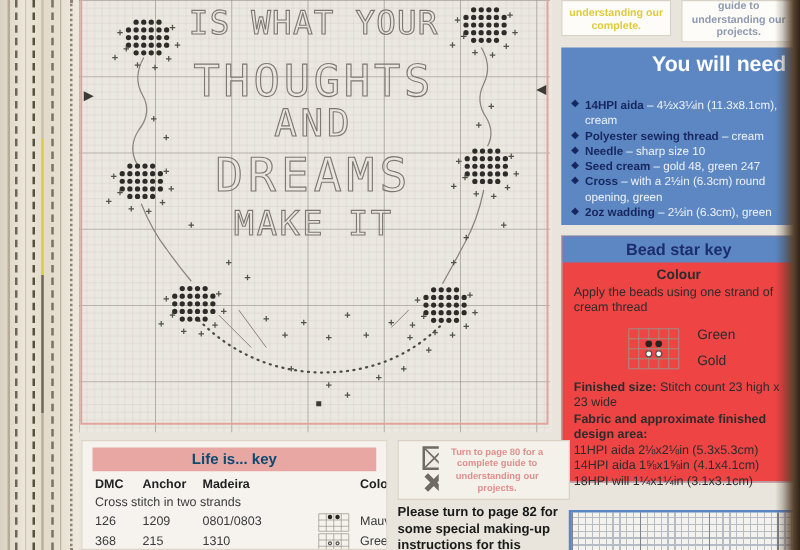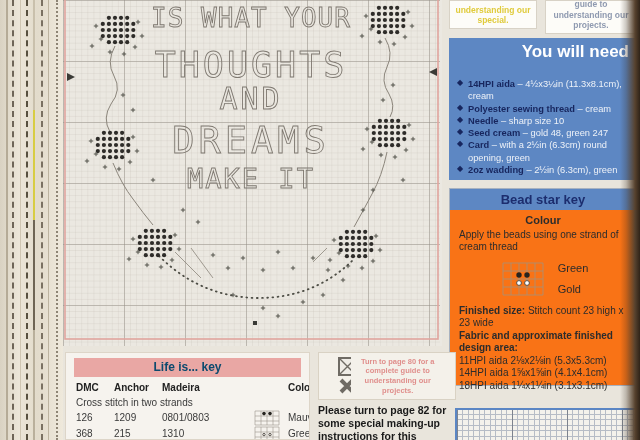--- a/index.html
+++ b/index.html
@@ -28,21 +28,21 @@
   .tb-blue{left:545px;top:0;width:92px;height:34px;color:#8f9ab0;}
 
   .ywn{position:absolute;left:449px;top:38px;width:188px;height:142px;background:#5d87c3;
     box-sizing:border-box;padding:4px 8px 4px 8px;color:#eef2f8;}
   .ywn-title{text-align:right;font-weight:bold;font-size:17px;color:#fff;margin-bottom:16px;}
   .ywn ul{list-style:none;margin:0;padding:0;font-size:9.3px;line-height:1.32;}
   .ywn li{position:relative;padding-left:11px;}
   .ywn .bullet{position:absolute;left:0;top:0;color:#17265e;font-size:8px;}
   .ywn b{color:#17265e;}
 
-  .bead{position:absolute;left:449px;top:188px;width:188px;height:198px;background:#f97316;
+  .bead{position:absolute;left:449px;top:188px;width:188px;height:198px;background:#ef4444;
     border:1px solid #a8b2c0;box-sizing:border-box;}
   .bead-title{height:21px;background:#5d87c3;color:#1c2d6e;font-weight:bold;font-size:13px;
     text-align:center;line-height:21px;}
   .bead-body{padding:4px 9px;font-size:10px;color:#2c2c2c;line-height:1.25;}
   .colour-head{text-align:center;font-weight:bold;font-size:11px;margin-bottom:1px;}
   .legend-row{display:flex;align-items:center;justify-content:center;gap:10px;margin:4px 0 5px 0;}
   .legend-labels{font-size:11px;line-height:1.9;}
   .bead-bold{font-weight:bold;}
 
   .mini-grid{position:absolute;left:455px;top:408px;width:182px;height:32px;border:2px solid #5b86c4;
@@ -362,31 +362,31 @@
         <path d="M307.8 190.0H312.2M310.0 187.8V192.2" stroke="#52524a" stroke-width="1"></path>
         <path d="M57.8 95.0H62.2M60.0 92.8V97.2" stroke="#52524a" stroke-width="1"></path>
         <path d="M67.8 110.0H72.2M70.0 107.8V112.2" stroke="#52524a" stroke-width="1"></path>
         <path d="M327.8 85.0H332.2M330.0 82.8V87.2" stroke="#52524a" stroke-width="1"></path>
         <path d="M317.8 100.0H322.2M320.0 97.8V102.2" stroke="#52524a" stroke-width="1"></path>
         <path d="M337.8 180.0H342.2M340.0 177.8V182.2" stroke="#52524a" stroke-width="1"></path>
         <path d="M87.8 180.0H92.2M90.0 177.8V182.2" stroke="#52524a" stroke-width="1"></path>
       </g>
   </svg>
 
-  <div class="top-box tb-yellow">understanding our special.</div>
+  <div class="top-box tb-yellow">understanding our complete.</div>
   <div class="top-box tb-blue">guide to understanding our projects.</div>
 
   <div class="ywn">
     <div class="ywn-title">You will need</div>
     <ul>
       <li><span class="bullet">◆</span><b>14HPI aida</b><span> – 4½x3¼in (11.3x8.1cm), cream</span></li>
       <li><span class="bullet">◆</span><b>Polyester sewing thread</b><span> – cream</span></li>
       <li><span class="bullet">◆</span><b>Needle</b><span> – sharp size 10</span></li>
       <li><span class="bullet">◆</span><b>Seed cream</b><span> – gold 48, green 247</span></li>
-      <li><span class="bullet">◆</span><b>Card</b><span> – with a 2½in (6.3cm) round opening, green</span></li>
+      <li><span class="bullet">◆</span><b>Cross</b><span> – with a 2½in (6.3cm) round opening, green</span></li>
       <li><span class="bullet">◆</span><b>2oz wadding</b><span> – 2½in (6.3cm), green</span></li>
     </ul>
   </div>
 
   <div class="bead">
     <div class="bead-title">Bead star key</div>
     <div class="bead-body">
       <div class="colour-head">Colour</div>
       <div>Apply the beads using one strand of cream thread</div>
       <div class="legend-row">
@@ -402,21 +402,21 @@
         </svg>
         <div class="legend-labels">
           <div>Green</div>
           <div>Gold</div>
         </div>
       </div>
       <div><span class="bead-bold">Finished size:</span><span> Stitch count 23 high x 23 wide</span></div>
       <div class="bead-bold">Fabric and approximate finished design area:</div>
       <div>11HPI aida 2⅛x2⅛in (5.3x5.3cm)</div>
       <div>14HPI aida 1⅝x1⅝in (4.1x4.1cm)</div>
-      <div>18HPI aida 1¼x1¼in (3.1x3.1cm)</div>
+      <div>18HPI will 1¼x1¼in (3.1x3.1cm)</div>
     </div>
   </div>
 
   <div class="mini-grid"></div>
 
   <div class="life">
     <div class="life-title">Life is... key</div>
     <div class="life-table">
       <div class="lrow lhead">
         <span>DMC</span>

